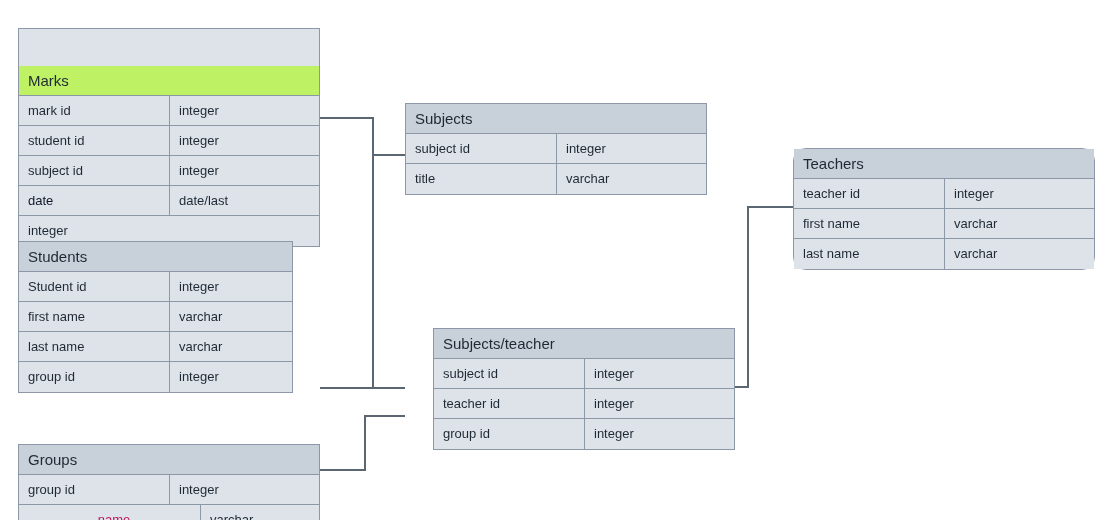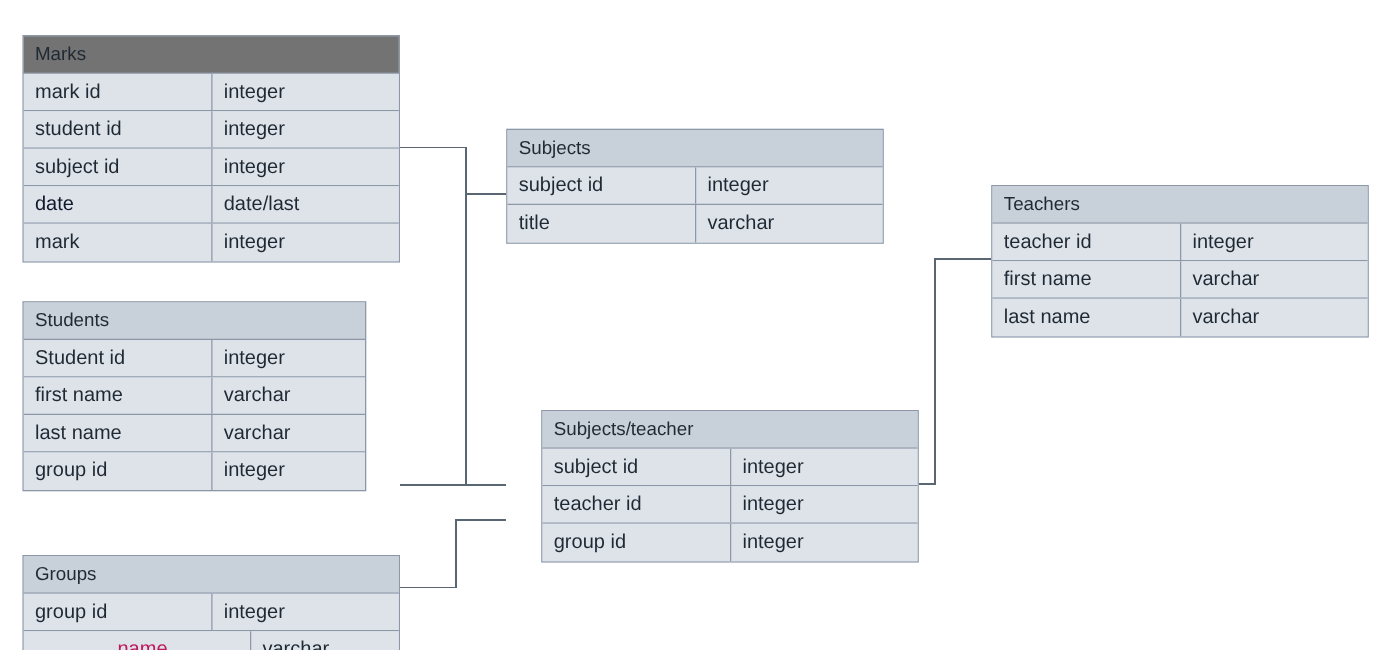--- a/index.html
+++ b/index.html
@@ -59,21 +59,21 @@
     box-sizing: border-box;
     border-bottom: 1px solid #8c98a8;
     background: #dee3ea;
   }
   .entity-row.last {
     border-bottom: none;
   }
   .cell-name, .cell-type {
     box-sizing: border-box;
     line-height: 29px;
-    font-size: 16px;
+    font-size: 13px;
     color: #1f2933;
     padding-left: 9px;
     white-space: nowrap;
     overflow: hidden;
   }
   .cell-name {
     border-right: 1px solid #8c98a8;
   }
 </style>
 </head>
@@ -83,39 +83,38 @@
 
   <svg id="connectors" width="1117" height="520" viewBox="0 0 1117 520">
       <path d="M 320 118 L 373 118 L 373 155 L 405 155" fill="none" stroke="#5a6773" stroke-width="1.4" shape-rendering="crispEdges"></path>
       <path d="M 320 388 L 373 388 L 373 118" fill="none" stroke="#5a6773" stroke-width="1.4" shape-rendering="crispEdges"></path>
       <path d="M 373 388 L 405 388" fill="none" stroke="#5a6773" stroke-width="1.4" shape-rendering="crispEdges"></path>
       <path d="M 320 470 L 365 470 L 365 416 L 405 416" fill="none" stroke="#5a6773" stroke-width="1.4" shape-rendering="crispEdges"></path>
       <path d="M 707 387 L 748 387 L 748 207 L 793 207" fill="none" stroke="#5a6773" stroke-width="1.4" shape-rendering="crispEdges"></path>
     </svg>
 
 <div class="entity" style="left: 18px; top: 28px; width: 302px; border-color: rgb(140, 152, 168);">
-      <div class="entity-header" style="background: #737373; border-bottom-color: rgb(140, 152, 168); color: rgb(31, 41, 51);">Marks</div>
+      <div class="entity-header" style="background: #bef264; border-bottom-color: rgb(140, 152, 168); color: rgb(31, 41, 51); margin-top: 37px;">Marks</div>
       <div class="entity-row" style="background: rgb(222, 227, 234); border-bottom-color: rgb(140, 152, 168);">
         <div class="cell-name" style="width: 151px; border-right-color: rgb(140, 152, 168); color: rgb(31, 41, 51);">mark id</div>
         <div class="cell-type" style="flex: 1 1 auto; color: rgb(31, 41, 51);">integer</div>
       </div>
       <div class="entity-row" style="background: rgb(222, 227, 234); border-bottom-color: rgb(140, 152, 168);">
         <div class="cell-name" style="width: 151px; border-right-color: rgb(140, 152, 168); color: rgb(31, 41, 51);">student id</div>
         <div class="cell-type" style="flex: 1 1 auto; color: rgb(31, 41, 51);">integer</div>
       </div>
       <div class="entity-row" style="background: rgb(222, 227, 234); border-bottom-color: rgb(140, 152, 168);">
         <div class="cell-name" style="width: 151px; border-right-color: rgb(140, 152, 168); color: rgb(31, 41, 51);">subject id</div>
         <div class="cell-type" style="flex: 1 1 auto; color: rgb(31, 41, 51);">integer</div>
       </div>
       <div class="entity-row" style="background: rgb(222, 227, 234); border-bottom-color: rgb(140, 152, 168);">
         <div class="cell-name" style="width: 151px; border-right-color: rgb(140, 152, 168); color: #0f172a;">date</div>
         <div class="cell-type" style="flex: 1 1 auto; color: rgb(31, 41, 51);">date/last</div>
       </div>
       <div class="entity-row last" style="background: rgb(222, 227, 234); border-bottom-color: rgb(140, 152, 168);">
-        <div class="cell-name" style="width: 151px; border-right-color: rgb(140, 152, 168); color: rgb(31, 41, 51);">mark</div>
         <div class="cell-type" style="flex: 1 1 auto; color: rgb(31, 41, 51);">integer</div>
       </div>
     </div>
     <div class="entity" style="left: 18px; top: 241px; width: 275px; border-color: rgb(140, 152, 168);">
       <div class="entity-header" style="background: rgb(200, 208, 218); border-bottom-color: rgb(140, 152, 168); color: rgb(31, 41, 51);">Students</div>
       <div class="entity-row" style="background: rgb(222, 227, 234); border-bottom-color: rgb(140, 152, 168);">
         <div class="cell-name" style="width: 151px; border-right-color: rgb(140, 152, 168); color: rgb(31, 41, 51);">Student id</div>
         <div class="cell-type" style="flex: 1 1 auto; color: rgb(31, 41, 51);">integer</div>
       </div>
       <div class="entity-row" style="background: rgb(222, 227, 234); border-bottom-color: rgb(140, 152, 168);">
@@ -161,21 +160,21 @@
       </div>
       <div class="entity-row" style="background: rgb(222, 227, 234); border-bottom-color: rgb(140, 152, 168);">
         <div class="cell-name" style="width: 151px; border-right-color: rgb(140, 152, 168); color: rgb(31, 41, 51);">teacher id</div>
         <div class="cell-type" style="flex: 1 1 auto; color: rgb(31, 41, 51);">integer</div>
       </div>
       <div class="entity-row last" style="background: rgb(222, 227, 234); border-bottom-color: rgb(140, 152, 168);">
         <div class="cell-name" style="width: 151px; border-right-color: rgb(140, 152, 168); color: rgb(31, 41, 51);">group id</div>
         <div class="cell-type" style="flex: 1 1 auto; color: rgb(31, 41, 51);">integer</div>
       </div>
     </div>
-    <div class="entity" style="left: 793px; top: 148px; width: 302px; border-color: rgb(140, 152, 168);">
+    <div class="entity" style="left: 793px; top: 148px; width: 302px; border-color: rgb(140, 152, 168); border-radius: 13px;">
       <div class="entity-header" style="background: rgb(200, 208, 218); border-bottom-color: rgb(140, 152, 168); color: rgb(31, 41, 51);">Teachers</div>
       <div class="entity-row" style="background: rgb(222, 227, 234); border-bottom-color: rgb(140, 152, 168);">
         <div class="cell-name" style="width: 151px; border-right-color: rgb(140, 152, 168); color: rgb(31, 41, 51);">teacher id</div>
         <div class="cell-type" style="flex: 1 1 auto; color: rgb(31, 41, 51);">integer</div>
       </div>
       <div class="entity-row" style="background: rgb(222, 227, 234); border-bottom-color: rgb(140, 152, 168);">
         <div class="cell-name" style="width: 151px; border-right-color: rgb(140, 152, 168); color: rgb(31, 41, 51);">first name</div>
         <div class="cell-type" style="flex: 1 1 auto; color: rgb(31, 41, 51);">varchar</div>
       </div>
       <div class="entity-row last" style="background: rgb(222, 227, 234); border-bottom-color: rgb(140, 152, 168);">

